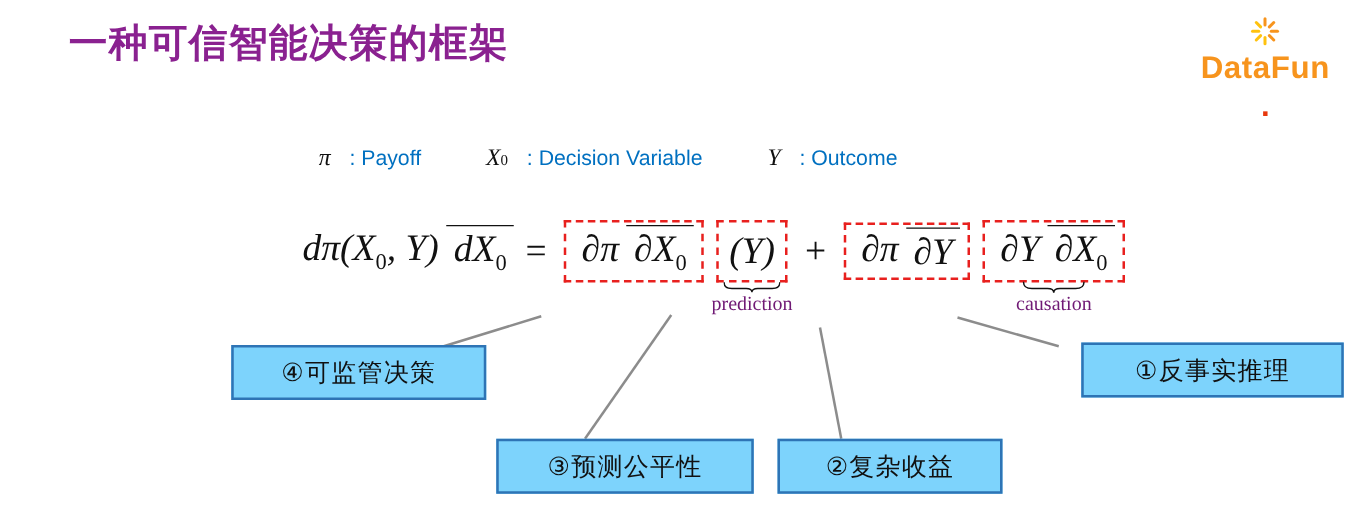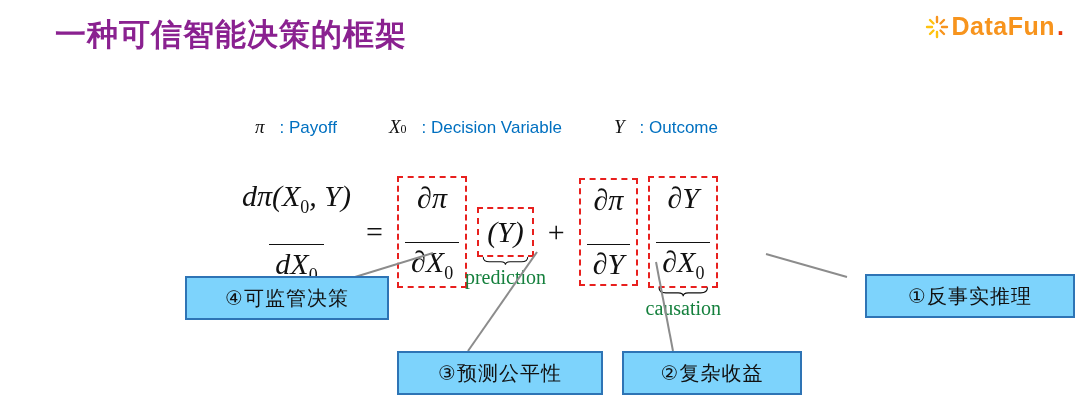--- a/index.html
+++ b/index.html
@@ -6,47 +6,47 @@
   .canvas{
     position:relative;width:1080px;height:417px;background:#ffffff;overflow:hidden;
     font-family:"Liberation Sans","DejaVu Sans",sans-serif;
   }
   
   .title{
     position:absolute;left:55px;top:14px;
     font-size:31px;font-weight:bold;color:#8A2190;letter-spacing:1px;
   }
   
-  .logo{position:absolute;right:16px;top:12px;display:flex;align-items:center;gap:2px;}
+  .logo{position:absolute;right:16px;top:12px;display:flex;align-items:center;gap:2px;flex-direction:column;}
   .logo-text{font-size:25px;font-weight:800;color:#F7941D;letter-spacing:0.5px;}
   .logo-dot{font-size:25px;font-weight:800;color:#E8380D;}
   
   .legend{position:absolute;left:255px;top:116px;display:flex;gap:52px;align-items:baseline;}
   .legend-item{display:flex;align-items:baseline;}
   .sym{font-family:"Liberation Serif","DejaVu Serif",serif;font-style:italic;font-size:19px;color:#111;}
   .lsub{font-size:12px;font-style:normal;font-family:"Liberation Serif",serif;color:#111;}
   .desc{font-size:17px;color:#0070C0;margin-left:15px;}
   
   .formula{
     position:absolute;left:236px;top:176px;display:flex;align-items:center;
     font-family:"Liberation Serif","DejaVu Serif",serif;font-size:30px;color:#111;
   }
   .it{font-style:italic;}
   sub{font-size:0.6em;font-style:normal;}
-  .frac{display:inline-flex;flex-direction:column;align-items:center;line-height:1.15;gap:24px;}
+  .frac{display:inline-flex;flex-direction:row;align-items:center;line-height:1.15;}
   .frac .num{padding:1px 6px 2px 6px;white-space:nowrap;}
   .frac .den{border-top:1.6px solid #111;padding:2px 6px 1px 6px;white-space:nowrap;}
   .op{margin:0 9px;font-size:30px;}
   .redbox{border:2.2px dashed #E8201E;padding:2px 6px;margin:0 5px;position:relative;background:transparent;}
   .yterm{padding:6px 8px;}
   .brace-wrap{
     position:absolute;top:100%;left:50%;transform:translateX(-50%);
     display:flex;flex-direction:column;align-items:center;margin-top:1px;
   }
-  .brace-label{font-size:20px;font-style:normal;color:#15803d;white-space:nowrap;line-height:1;margin-top:1px;}
+  .brace-label{font-size:16px;font-style:normal;color:#701a75;white-space:nowrap;line-height:1;margin-top:1px;}
   
   .connectors{position:absolute;left:0;top:0;width:1080px;height:417px;pointer-events:none;}
   
   .callout{
     position:absolute;display:flex;align-items:center;justify-content:center;
     border:2.5px solid #2E74B5;background:#7dd3fc;color:#111;
     font-size:20px;letter-spacing:1px;text-align:center;
   }
   .c4{left:185px;top:276px;width:200px;height:40px;}
   .c3{left:397px;top:351px;width:202px;height:40px;}

